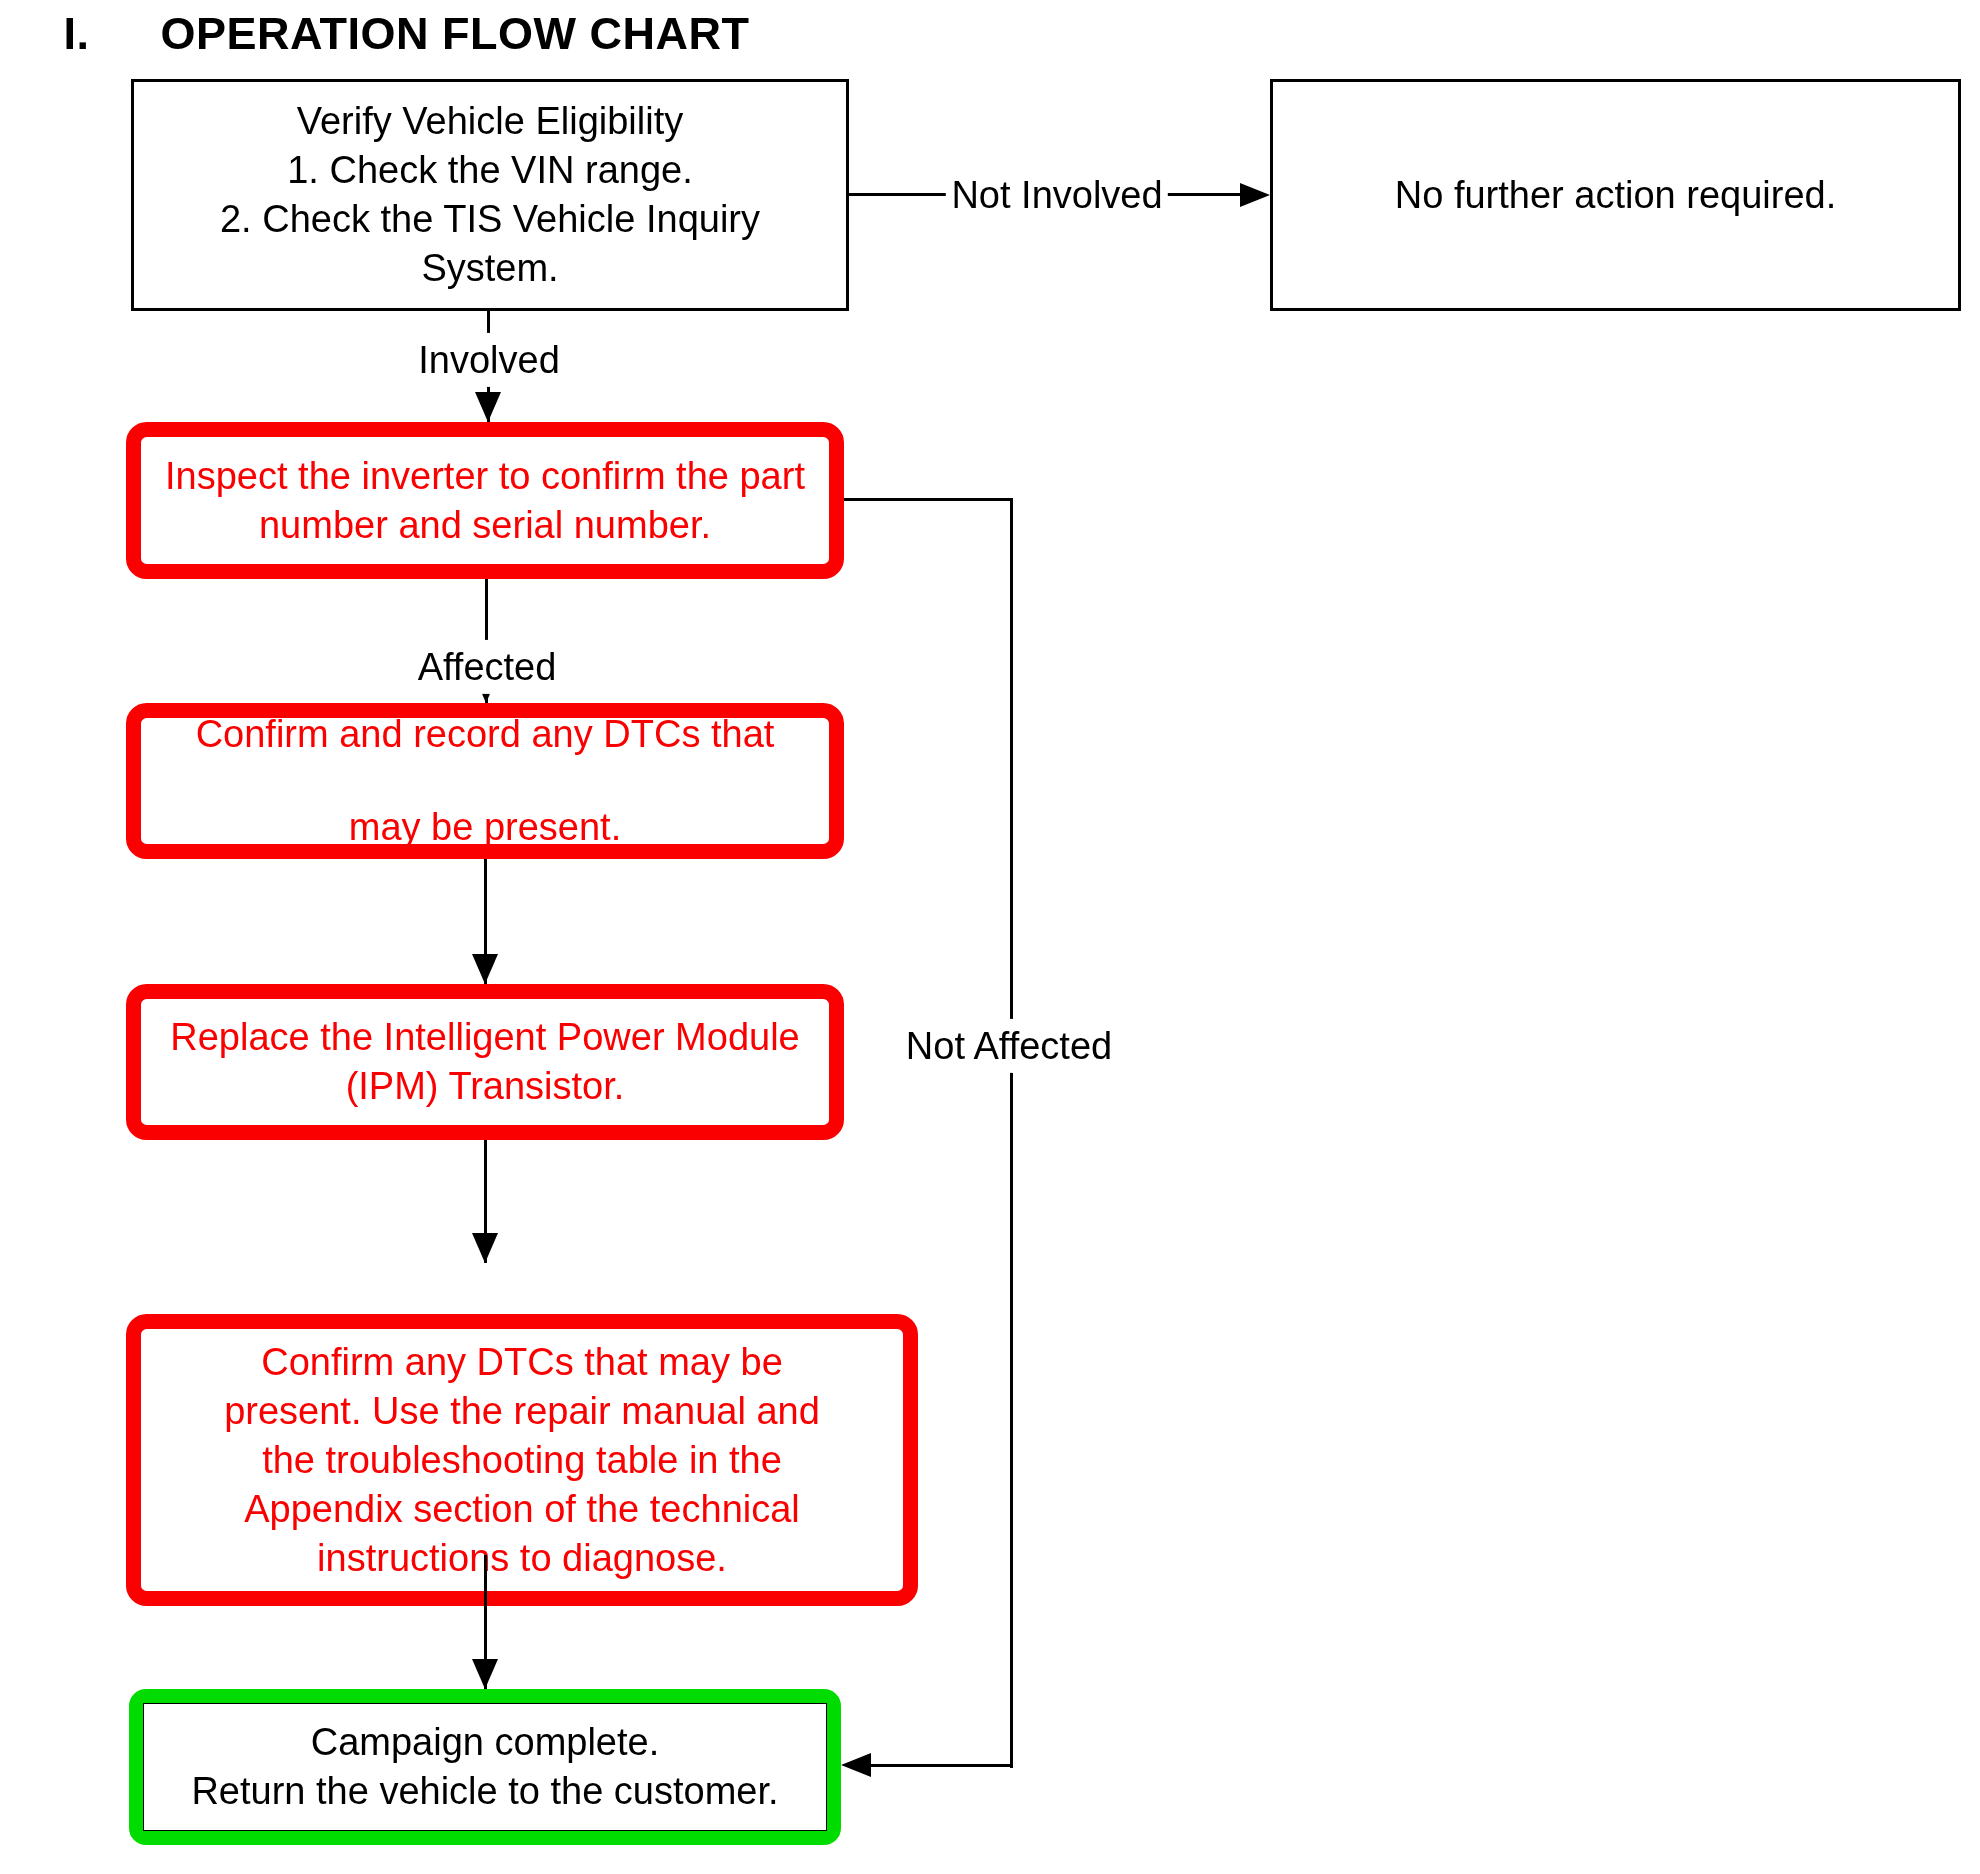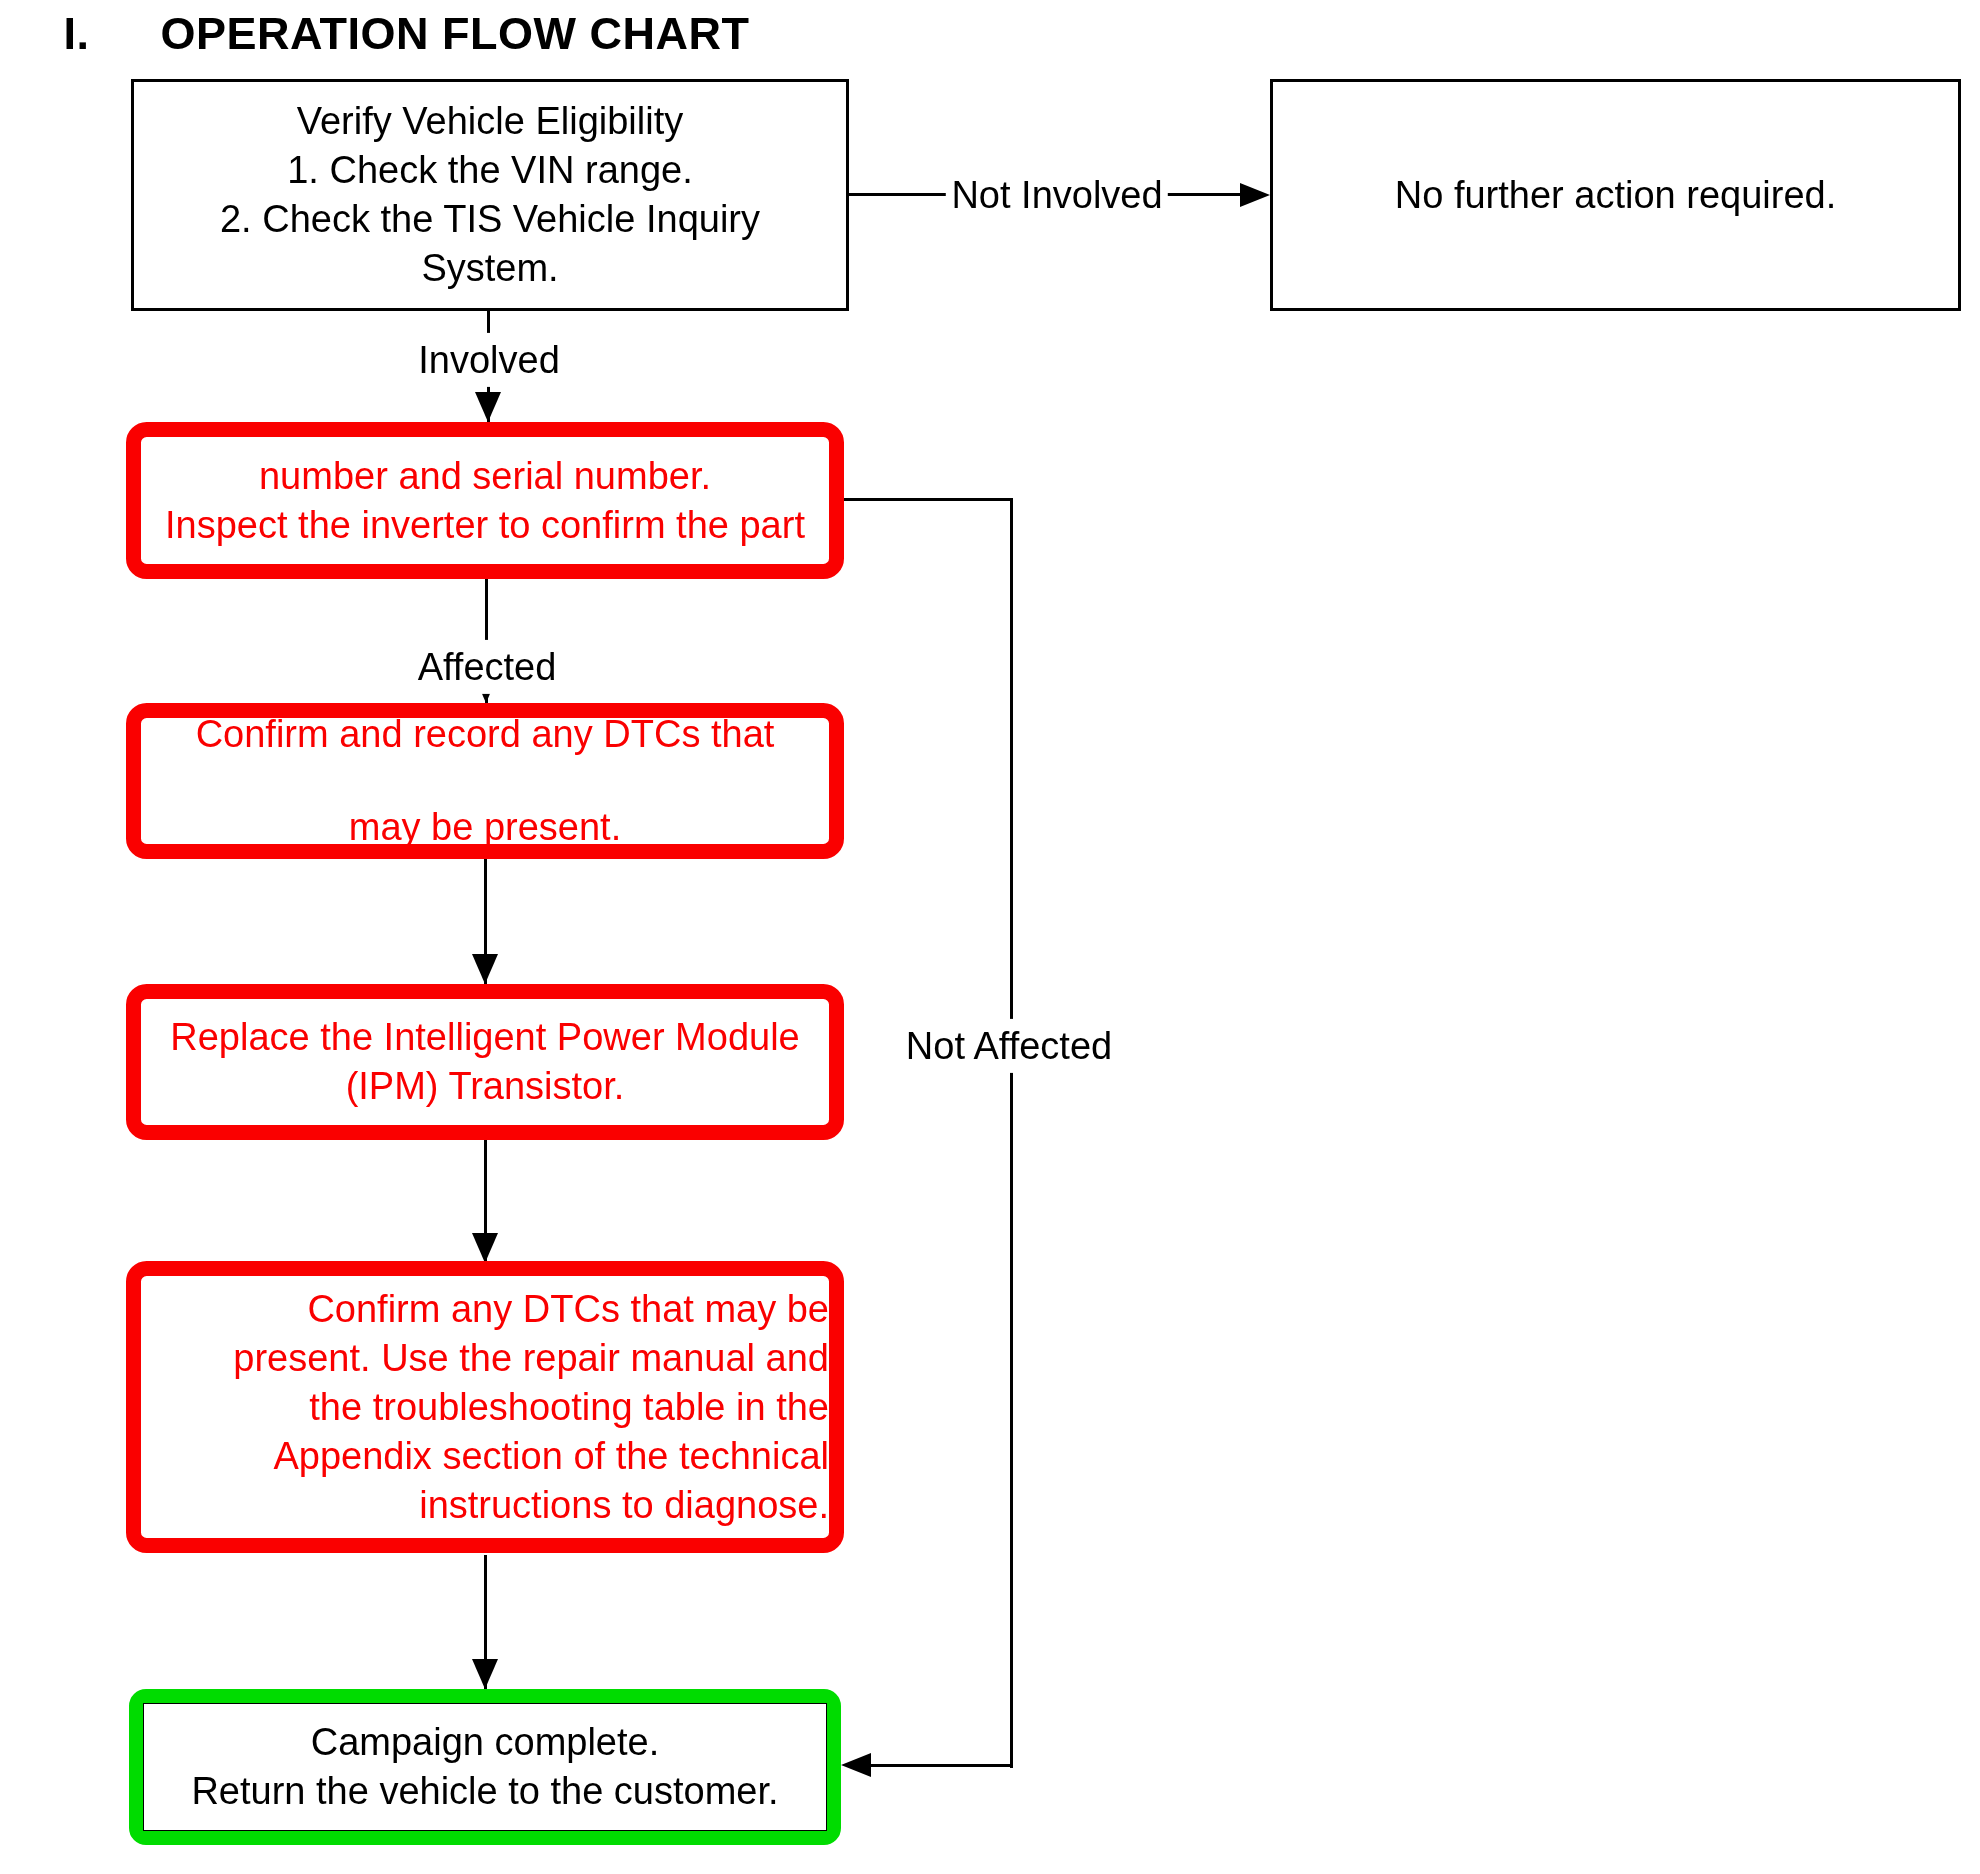--- a/index.html
+++ b/index.html
@@ -120,22 +120,22 @@
 
   <div class="hline" style="left:849px; top:193px; width:391px;"></div>
   <div class="arrow-right" style="left:1240px; top:183px;"></div>
   <div class="edge-label" style="left:1057px; top:195px;">Not Involved</div>
 
   <div class="vline" style="left:487px; top:311px; height:111px;"></div>
   <div class="arrow-down" style="left:475px; top:392px;"></div>
   <div class="edge-label" style="left:489px; top:360px;">Involved</div>
 
   <div class="node red-box" style="left:126px; top:422px; width:718px; height:157px;">
+    <div class="line">Inspect the inverter to confirm the part</div>
     <div class="line">number and serial number.</div>
-    <div class="line">Inspect the inverter to confirm the part</div>
   </div>
 
   <div class="vline" style="left:485px; top:579px; height:124px;"></div>
   <div class="arrow-down" style="left:473px; top:673px;"></div>
   <div class="edge-label" style="left:487px; top:641px;margin-top:26px;">Affected</div>
 
   <div class="node red-box" style="left:126px; top:703px; width:718px; height:156px;gap:44px;">
     <div class="line">Confirm and record any DTCs that</div>
     <div class="line">may be present.</div>
   </div>
@@ -144,21 +144,21 @@
   <div class="arrow-down" style="left:472px; top:954px;"></div>
 
   <div class="node red-box" style="left:126px; top:984px; width:718px; height:156px;">
     <div class="line">Replace the Intelligent Power Module</div>
     <div class="line">(IPM) Transistor.</div>
   </div>
 
   <div class="vline" style="left:484px; top:1140px; height:123px;"></div>
   <div class="arrow-down" style="left:472px; top:1233px;"></div>
 
-  <div class="node red-box" style="left:126px; top:1261px; width:718px; height:292px;align-items:flex-end;">
+  <div class="node red-box" style="left:126px; top:1314px; width:792px; height:292px;">
     <div class="line">Confirm any DTCs that may be</div>
     <div class="line">present. Use the repair manual and</div>
     <div class="line">the troubleshooting table in the</div>
     <div class="line">Appendix section of the technical</div>
     <div class="line">instructions to diagnose.</div>
   </div>
 
   <div class="vline" style="left:484px; top:1555px; height:134px;"></div>
   <div class="arrow-down" style="left:472px; top:1659px;"></div>
 

